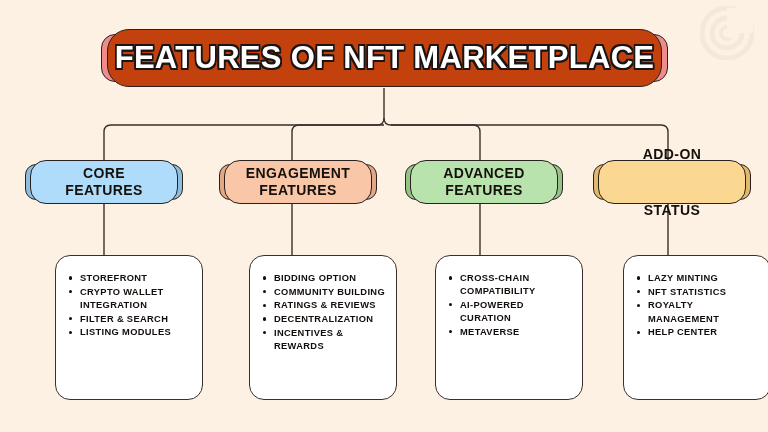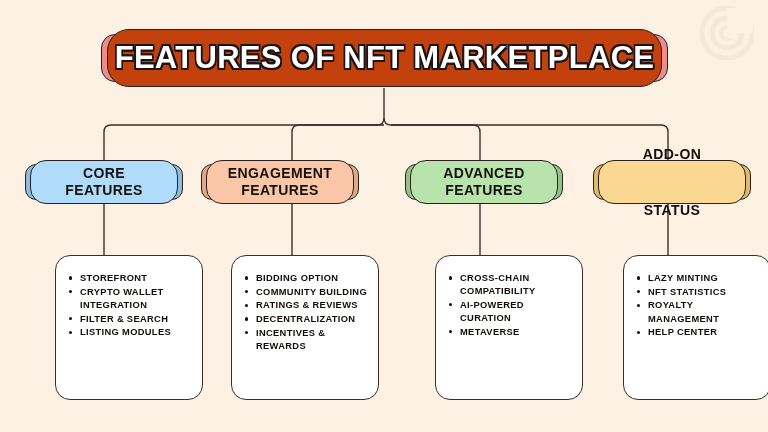--- a/index.html
+++ b/index.html
@@ -123,21 +123,21 @@
     content:"";
     position:absolute;
     left:3px; top:4.4px;
     width:3.2px; height:3.2px;
     border-radius:50%;
     background:#120d0a;
   }
 
   
   .col0 { left:30px; }
-  .col1 { left:206px; }
+  .col1 { left:224px; }
   .col2 { left:410px; }
   .col3 { left:598px; }
 </style>
 </head>
 <body style="background: rgb(253, 241, 227);">
 
 <svg id="watermark" viewBox="0 0 54 54">
   <circle cx="27" cy="27" r="25" fill="none" stroke="#ECE2D3" stroke-width="5"></circle>
   <circle cx="27" cy="27" r="15" fill="none" stroke="#ECE2D3" stroke-width="5"></circle>
   <circle cx="27" cy="27" r="6" fill="none" stroke="#ECE2D3" stroke-width="4"></circle>

